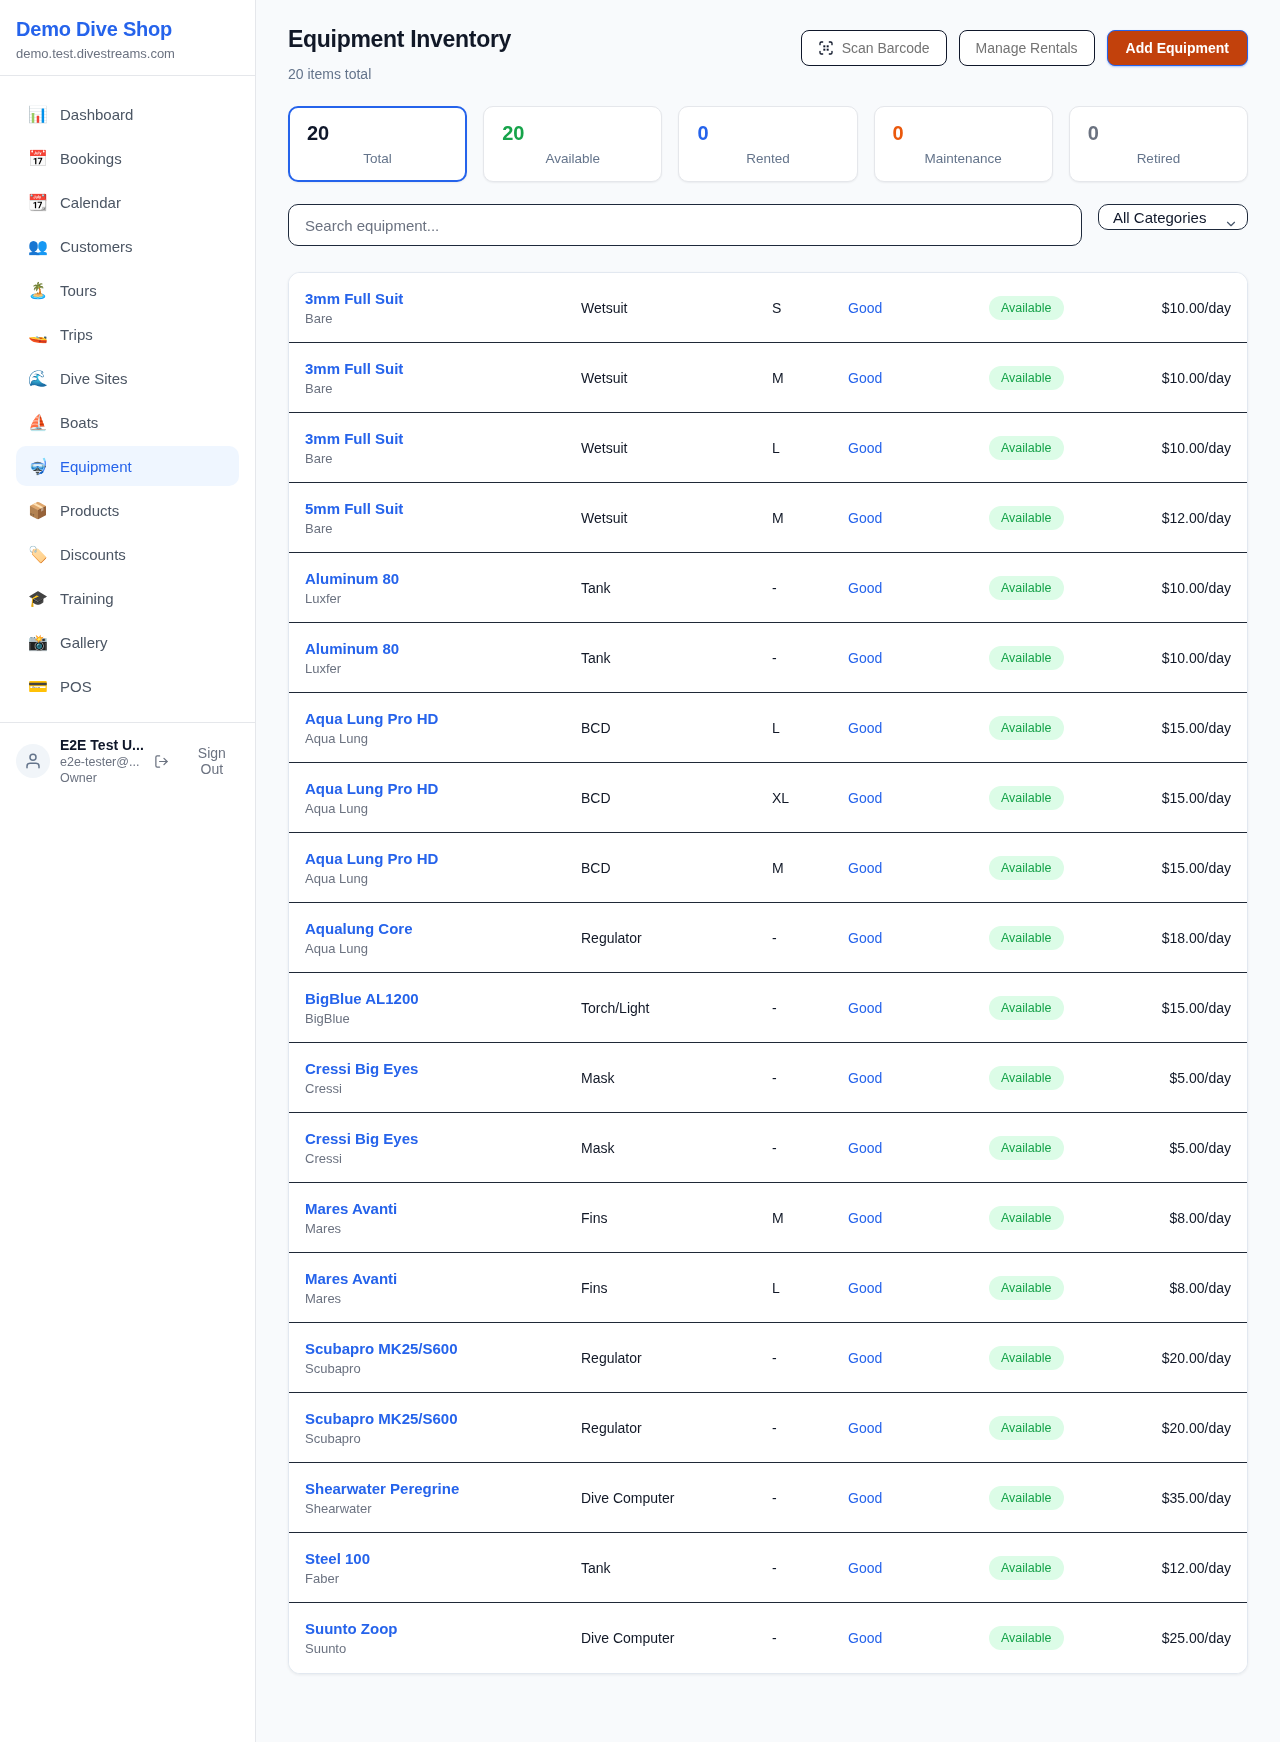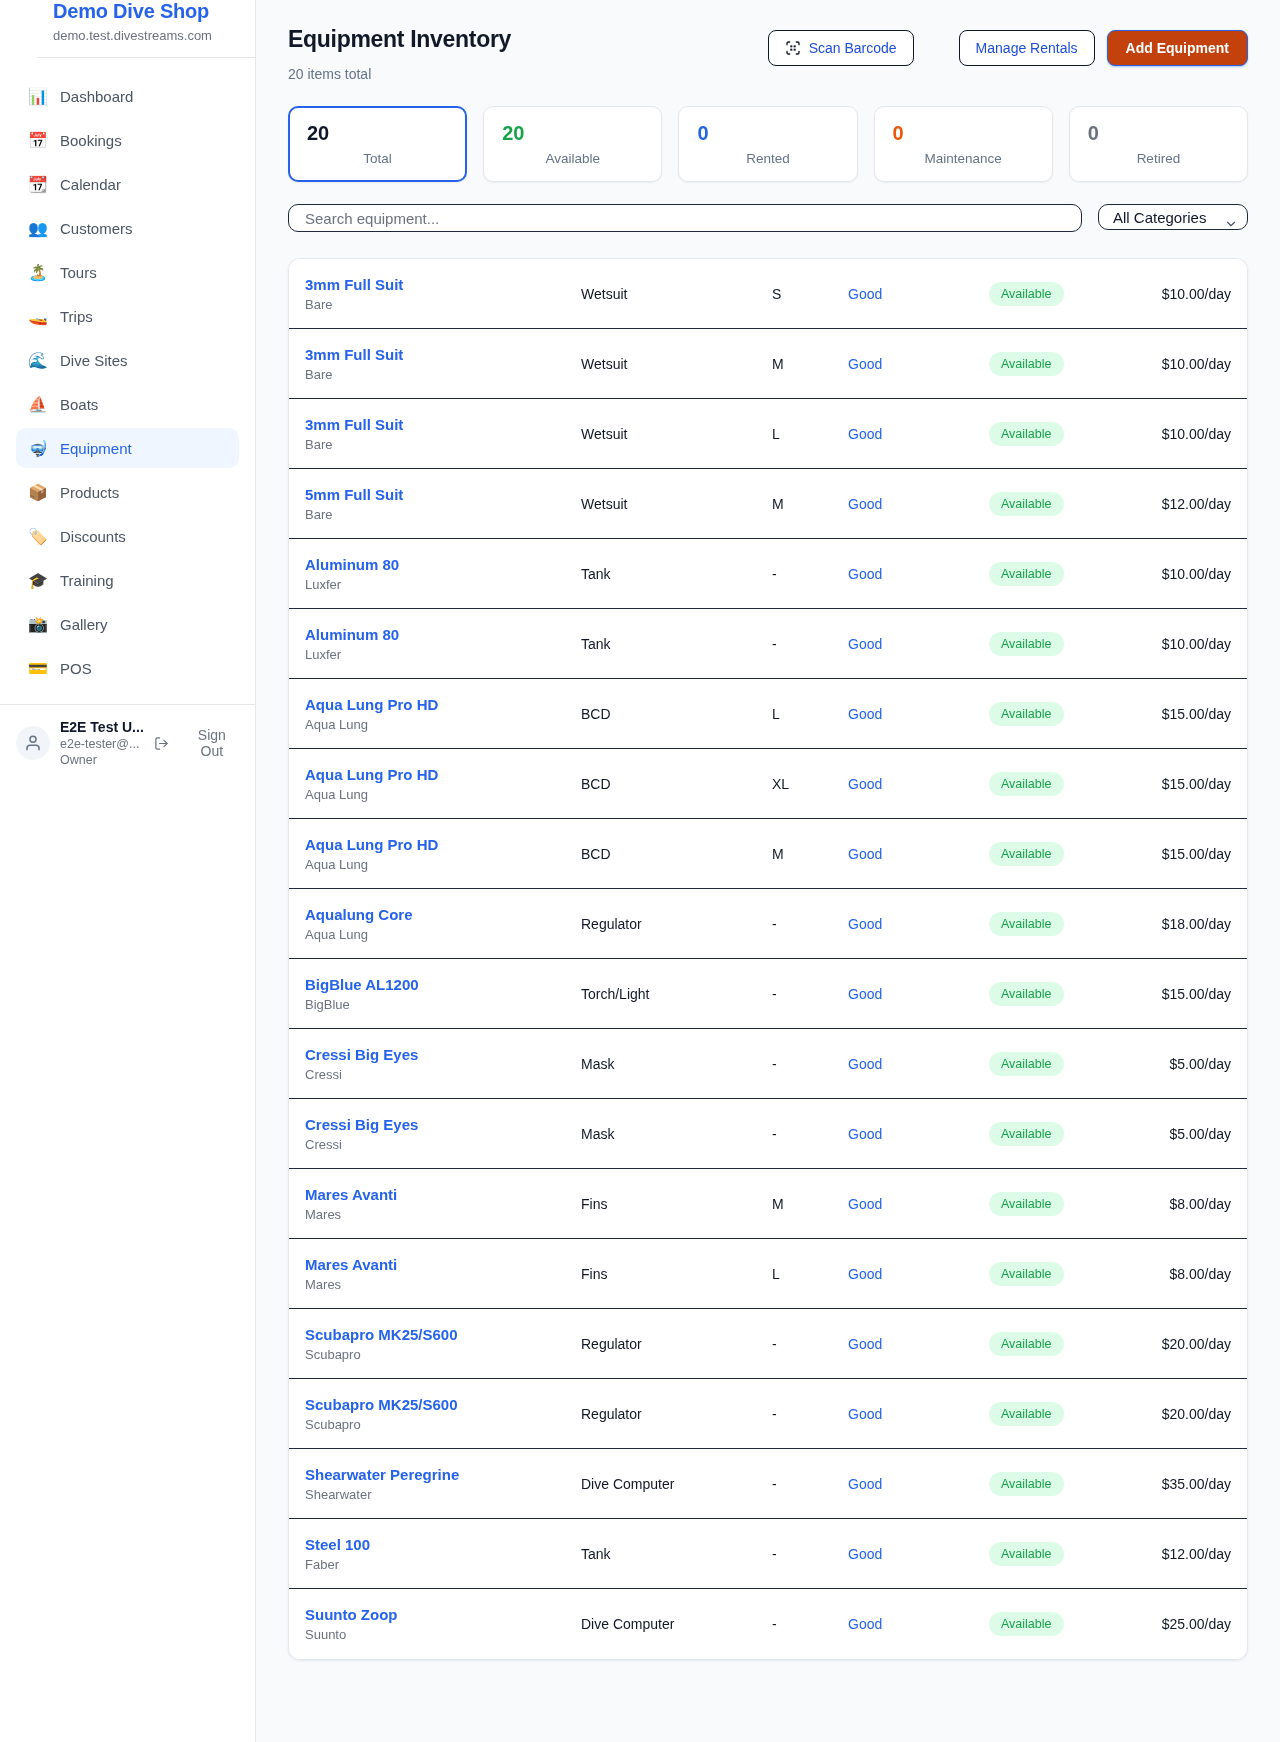--- a/index.html
+++ b/index.html
@@ -3,21 +3,21 @@
 <meta charset="utf-8">
 <title>Equipment Inventory</title>
 <style>
   * { box-sizing: border-box; margin: 0; padding: 0; }
   html,body { background:#f8fafc; font-family:"Liberation Sans","DejaVu Sans",sans-serif; color:#0f172a; }
   body { width:1280px; min-height:1742px; }
   .app { display:flex; width:1280px; min-height:1742px; }
 
   
   .sidebar { width:256px; min-height:1742px; background:#ffffff; border-right:1px solid #e5e7eb; flex:0 0 256px; }
-  .logo-block { padding:0 16px 14px 16px; border-bottom:1px solid #e5e7eb;margin-left:37px; }
+  .logo-block { padding:18px 16px 14px 16px; border-bottom:1px solid #e5e7eb; }
   .logo-title { font-size:20px; font-weight:700; color:#2563eb; letter-spacing:-0.2px; }
   .logo-domain { font-size:13px; color:#6b7280; margin-top:5px; }
   .nav { padding:18px 0 8px 0; }
   .nav-item { display:flex; align-items:center; gap:10px; height:40px; margin:0 16px 4px 16px;
               padding:0 10px; border-radius:10px; font-size:15px; color:#4b5563; cursor:pointer; }
   .nav-item .ico { width:24px; font-size:16px; text-align:center; flex:0 0 24px; }
   .nav-item.active { background:#eff6ff; color:#2563eb; }
   .user-block { border-top:1px solid #e5e7eb; margin-top:4px; padding:14px 16px; display:flex; align-items:center; gap:10px; }
   .avatar { width:34px; height:34px; border-radius:50%; background:#f1f5f9; display:flex; align-items:center; justify-content:center; flex:0 0 34px; }
   .user-meta { min-width:0; }
@@ -28,35 +28,35 @@
 
   
   .main { flex:1; padding:26px 32px 16px 32px; min-width:0; }
 
   .page-header { display:flex; justify-content:space-between; align-items:flex-start; margin-bottom:24px; }
   .page-title { font-size:23px; font-weight:700; letter-spacing:-0.3px; color:#111827; }
   .page-subtitle { font-size:14px; color:#64748b; margin-top:13px; }
   .hdr-actions { display:flex; gap:12px; align-items:center; margin-top:4px; }
   .btn { display:inline-flex; align-items:center; gap:8px; height:36px; padding:0 16px; border-radius:8px;
          font-size:14px; font-weight:500; font-family:inherit; cursor:pointer; }
-  .btn-outline { background:#fff; border:1px solid #0f172a; color:#1d4ed8;margin-left:33px; }
+  .btn-outline { background:#fff; border:1px solid #0f172a; color:#737373; }
   .btn-primary { background:#c2410c; border:1px solid #2563eb; color:#fff; font-weight:600; padding:0 18px;
                  box-shadow:0 1px 2px rgba(37,99,235,.35); }
 
   
   .stats { display:grid; grid-template-columns:repeat(5,1fr); gap:16px; margin-bottom:22px; }
   .stat-card { background:#fff; border:1px solid #e5e7eb; border-radius:10px; padding:15px 18px;
                box-shadow:0 1px 2px rgba(15,23,42,.06); cursor:pointer; }
   .stat-card.active { border:2px solid #2563eb; padding:14px 17px; }
   .stat-value { font-size:20px; font-weight:700; }
   .stat-label { font-size:13.5px; color:#64748b; margin-top:6px;text-align:center; }
 
   
   .filters { display:flex; gap:16px; margin-bottom:26px; }
-  .search-input { flex:1; height:28px; border:1px solid #1e293b; border-radius:10px; background:#fff;
+  .search-input { flex:1; height:42px; border:1px solid #1e293b; border-radius:10px; background:#fff;
                   padding:0 16px; font-size:15px; font-family:inherit; color:#0f172a; }
   .search-input::placeholder { color:#6b7280; }
   .select-wrap { position:relative; width:150px; }
   .select-wrap select { width:100%; height:26px; border:1px solid #1e293b; border-radius:10px; background:#fff;
                         font-size:15px; font-family:inherit; color:#0f172a; padding:0 30px 0 14px;
                         appearance:none; -webkit-appearance:none; cursor:pointer; }
   .select-wrap .chev { position:absolute; right:10px; top:13px; pointer-events:none; }
 
   
   .table-card { background:#fff; border:1px solid #e2e8f0; border-radius:12px; overflow:hidden;

